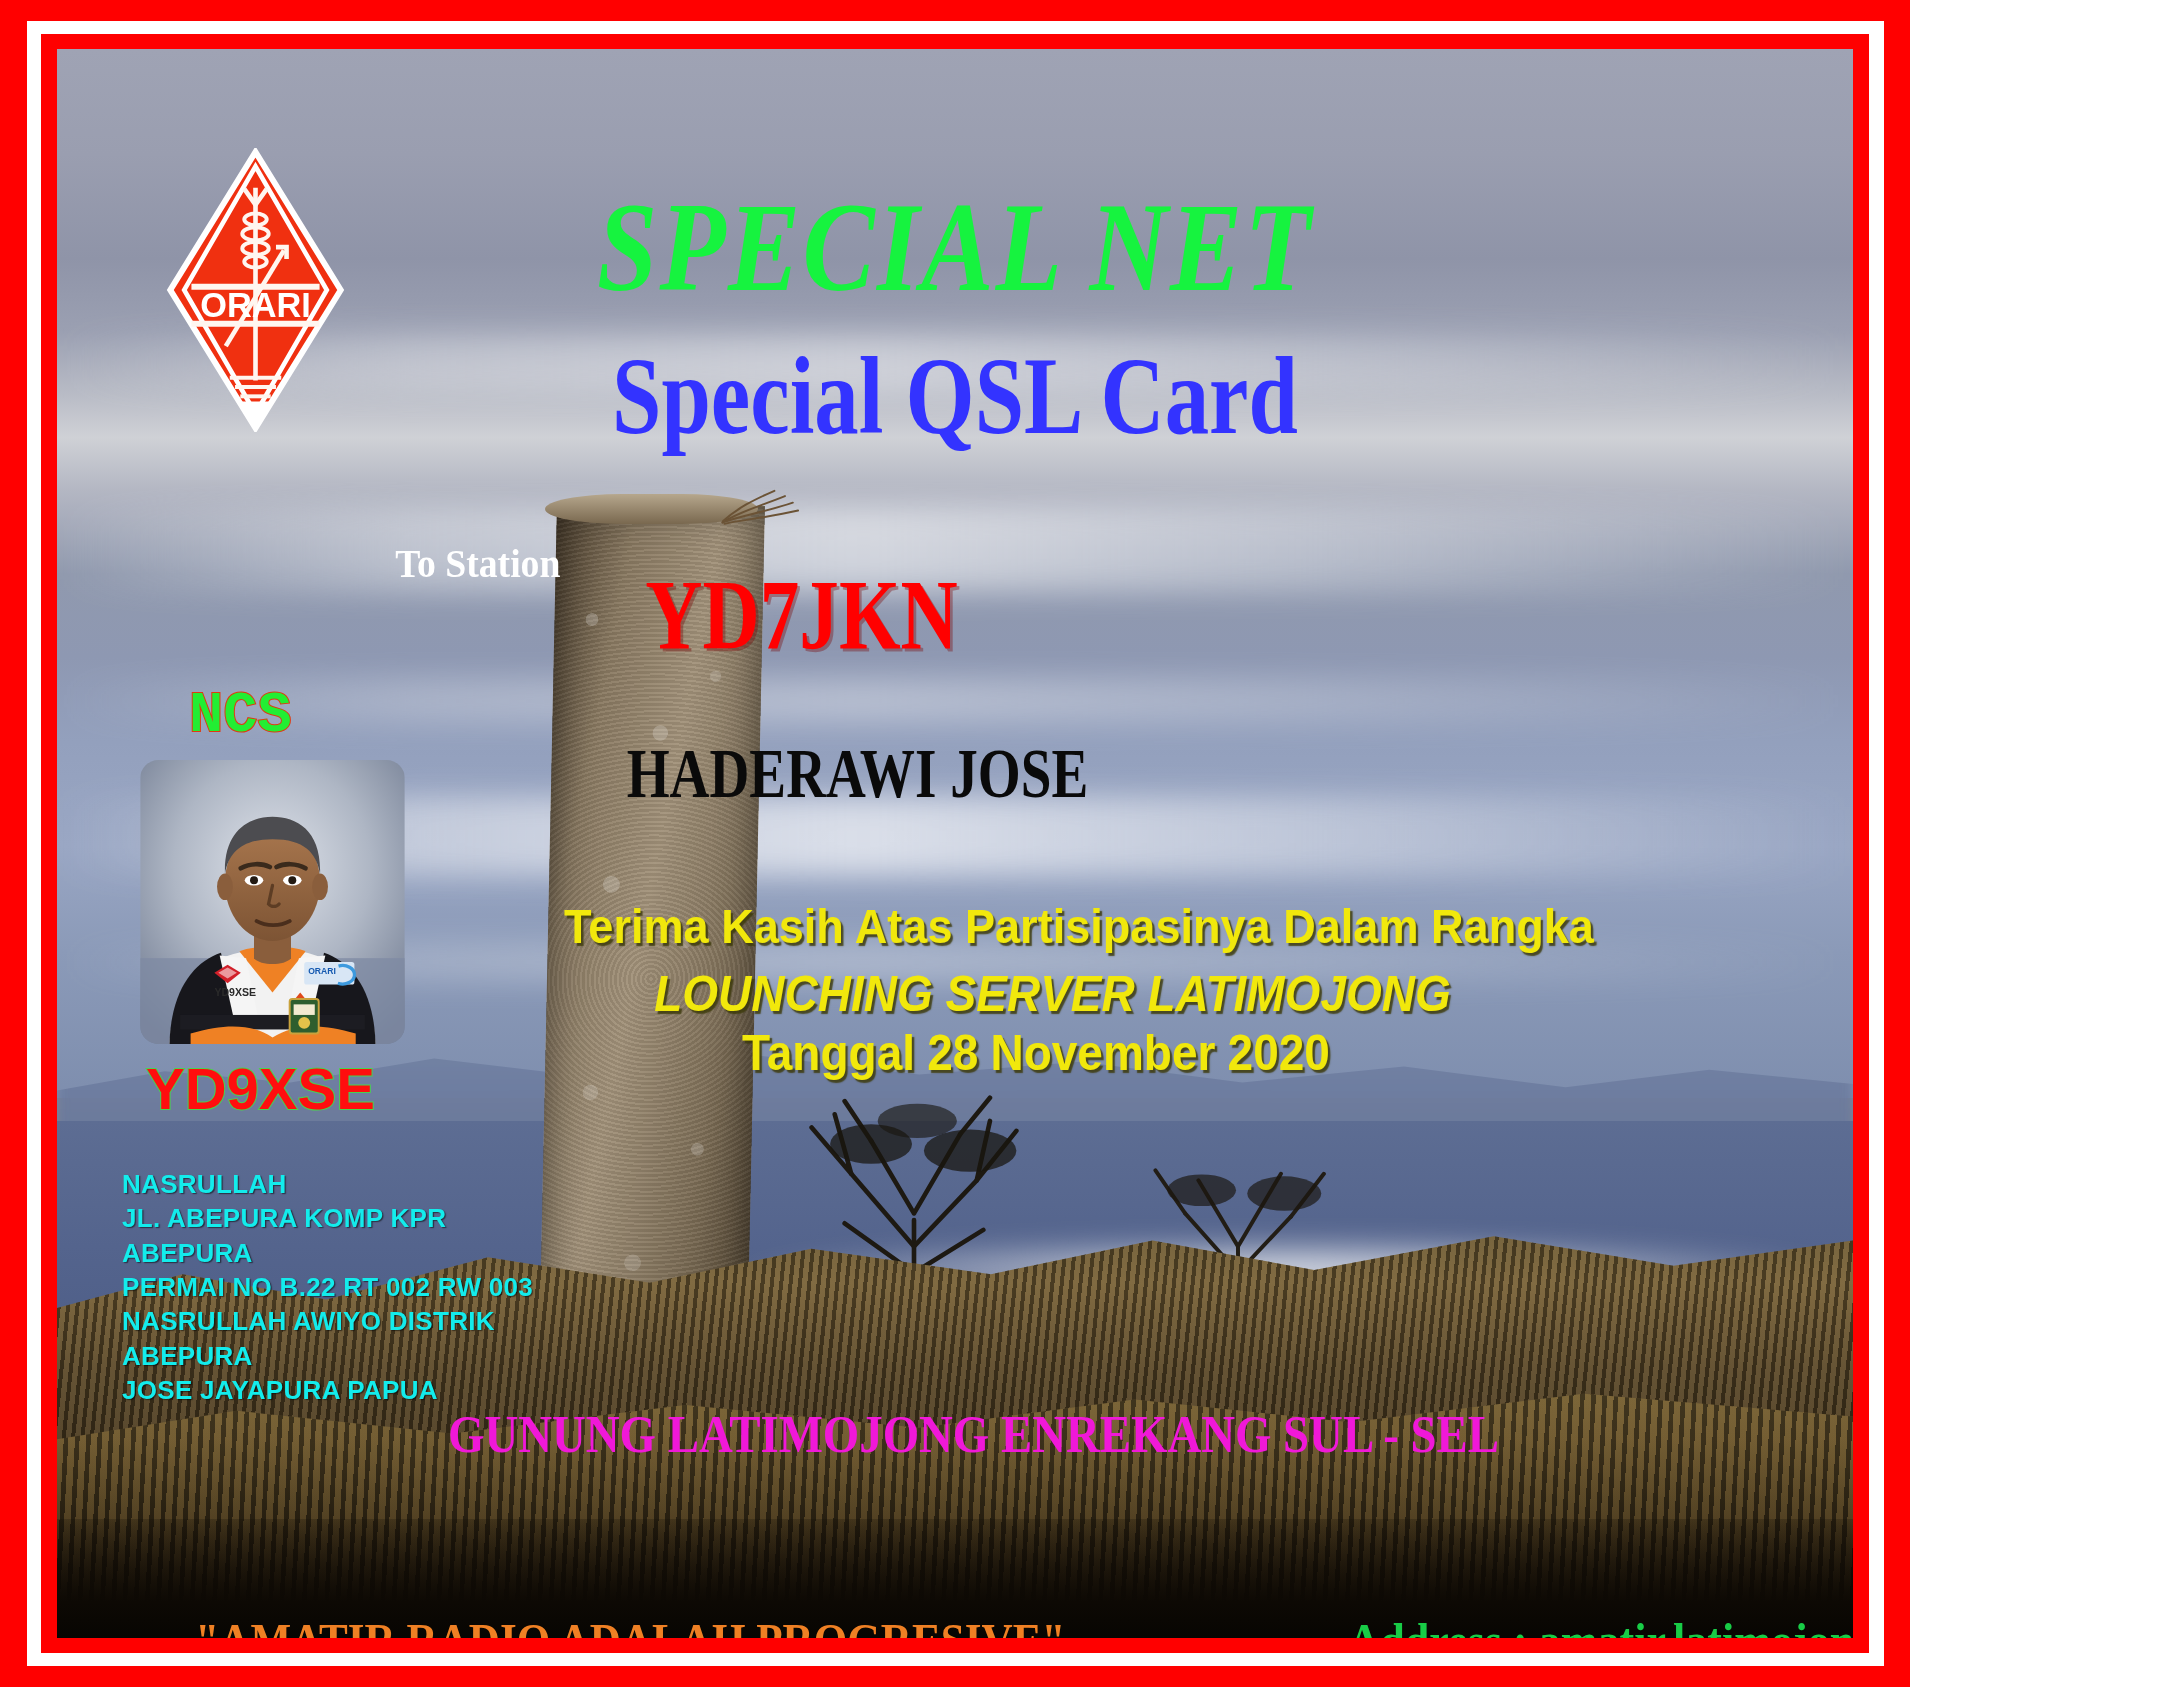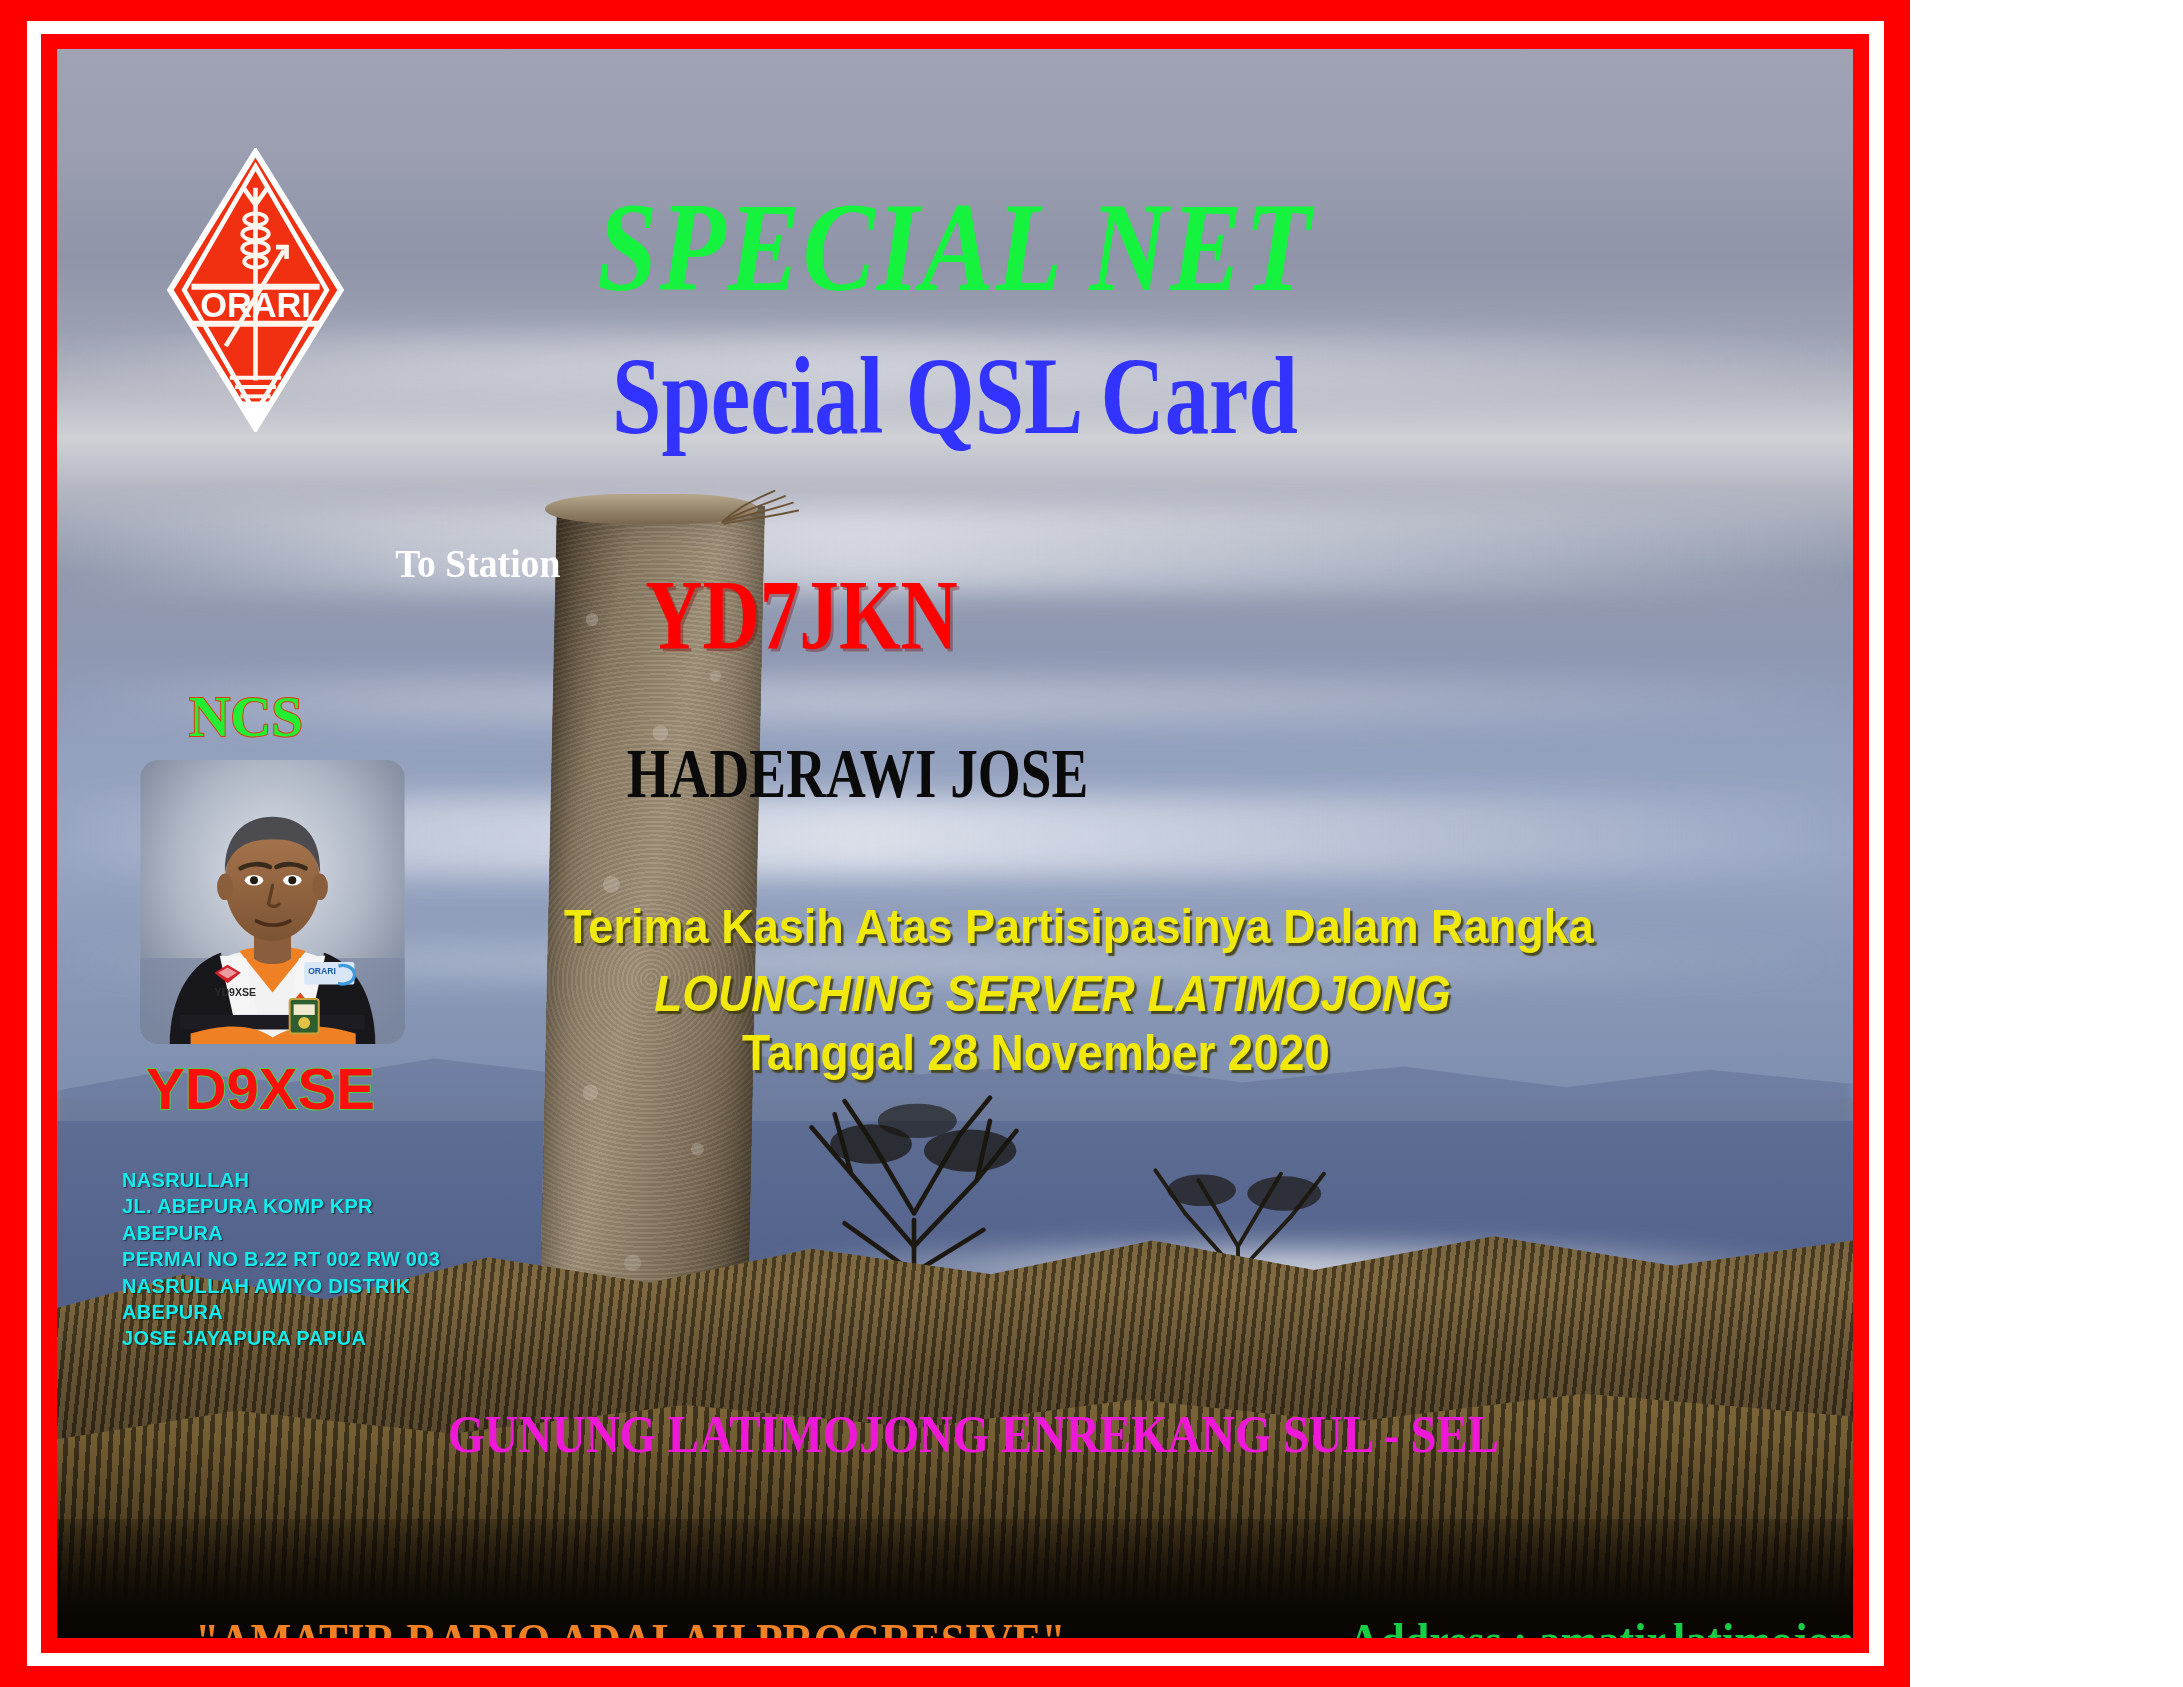--- a/index.html
+++ b/index.html
@@ -166,21 +166,21 @@
   .to-station{
     position:absolute;left:331px;top:490px;
     font-family:"Liberation Serif", serif;
     font-weight:bold;font-size:41px;color:#ffffff;
     transform:scaleX(.92);
     white-space:nowrap;
   }
 
   .ncs{
     position:absolute;left:132px;top:635px;
-    font-family:Liberation Serif, serif;
+    font-family:Liberation Mono, monospace;
     font-weight:bold;font-size:57px;
     color:#22ee33;
     -webkit-text-stroke:2px #e03a10;
     paint-order:stroke fill;
     white-space:nowrap;
   }
   .yd9xse{
     position:absolute;left:89px;top:1006px;
     font-family:"Liberation Sans", sans-serif;
     font-weight:bold;font-size:58px;
@@ -244,21 +244,21 @@
     text-shadow:2.6px 2.6px 1.3px rgba(60,58,10,.85);
     white-space:nowrap;
     line-height:1;
   }
   .tanggal span{margin:0 6.6px;}
 
   
   .addr{
     position:absolute;left:65px;top:1118px;
     font-family:"Liberation Sans", sans-serif;
-    font-weight:bold;font-size:20px;
+    font-weight:bold;font-size:26px;
     color:#13ecec;
     letter-spacing:0.3px;
     line-height:1.32;
     text-shadow:1.3px 1.3px 1.3px rgba(0,0,0,.55);
     white-space:nowrap;
   }
 
   
   .qtable{
     position:absolute;left:677px;top:1106px;width:1364px;

